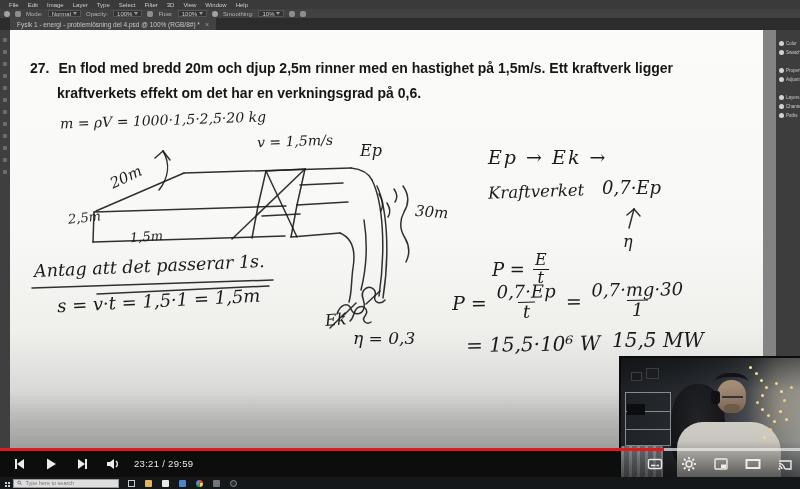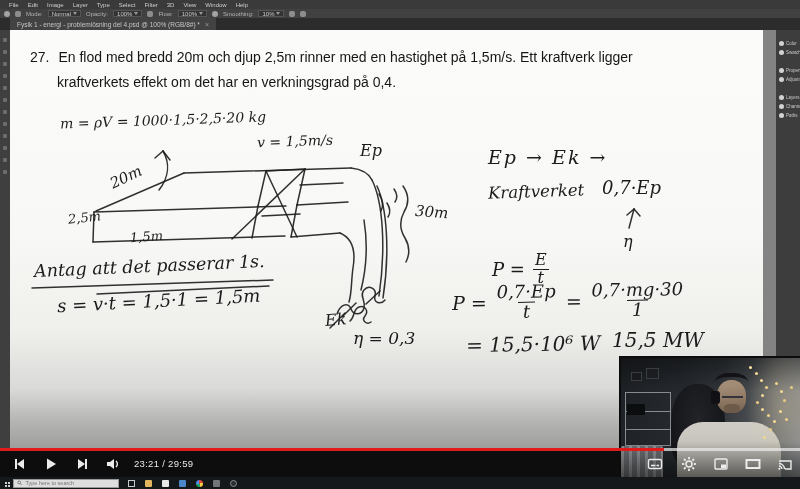--- a/index.html
+++ b/index.html
@@ -27,21 +27,21 @@
   .pasteboard { position:absolute; left:763px; top:30px; width:13px; height:418px; background:#838383; z-index:2;}
   .rightpanel { position:absolute; left:776px; top:30px; width:24px; height:418px; background:#3d3d3d; z-index:4;}
   .prow { display:flex; align-items:center; gap:2px; height:9px; padding-left:3px; color:#c9c9c9; font-size:4.5px;
           overflow:hidden; white-space:nowrap; }
   .prow .pi { width:5px; height:5px; min-width:5px; background:#d2d2d2; border-radius:50%; }
   .pgap { height:9px; }
 
   
   .canvas { position:absolute; left:10px; top:30px; width:753px; height:418px; z-index:1;
             background:linear-gradient(180deg,#fbfbf9 0%,#f8f8f6 48%,#efefec 72%,#d9d9d7 86%,#b3b3b1 94%,#9e9e9c 100%);}
-  .problem { position:absolute; left:30px; top:45px; width:730px; color:#161616; font-size:14px; line-height:24.5px; z-index:3;}
+  .problem { position:absolute; left:30px; top:56px; width:730px; color:#161616; font-size:14px; line-height:24.5px; z-index:3;font-weight:bold;}
   .problem .ind { margin-left:27px; }
   .pnum { margin-right:9px; }
 
   .hw { position:absolute; font-family:"DejaVu Serif", serif; font-style:italic; color:#1b1b1b; white-space:nowrap; z-index:3;}
   .frac-row { display:flex; align-items:center; gap:7px; }
   .frac { display:inline-flex; flex-direction:column; align-items:center; line-height:1.05; }
   .frac .den { border-top:1.5px solid #1b1b1b; padding:0 5px; }
   .frac .num { padding:0 3px; }
   svg.sketch { position:absolute; left:0; top:0; z-index:3; pointer-events:none; }
   svg.sketch path, svg.sketch line { stroke:#202020; stroke-width:1.5; fill:none; stroke-linecap:round; opacity:.92; }
@@ -207,21 +207,21 @@
         <span>Channels</span>
       </div>
     <div class="prow">
         <span class="pi"></span>
         <span>Paths</span>
       </div>
   </div>
 
   <div class="problem">
     <div><span class="pnum">27.</span><span>En flod med bredd 20m och djup 2,5m rinner med en hastighet på 1,5m/s. Ett kraftverk ligger</span></div>
-    <div class="ind">kraftverkets effekt om det har en verkningsgrad på 0,4.</div>
+    <div class="ind">kraftverkets effekt om det har en verkningsgrad på 0,6.</div>
   </div>
 
   <svg class="sketch" width="800" height="489" viewBox="0 0 800 489">
     <g>
       <path d="M94,212 L286,206"></path>
       <path d="M94,212 L93,242"></path>
       <path d="M93,242 L285,236"></path>
       <path d="M96,211 L184,173"></path>
       <path d="M184,173 L351,168"></path>
       <path d="M266,171 L258,206"></path>

